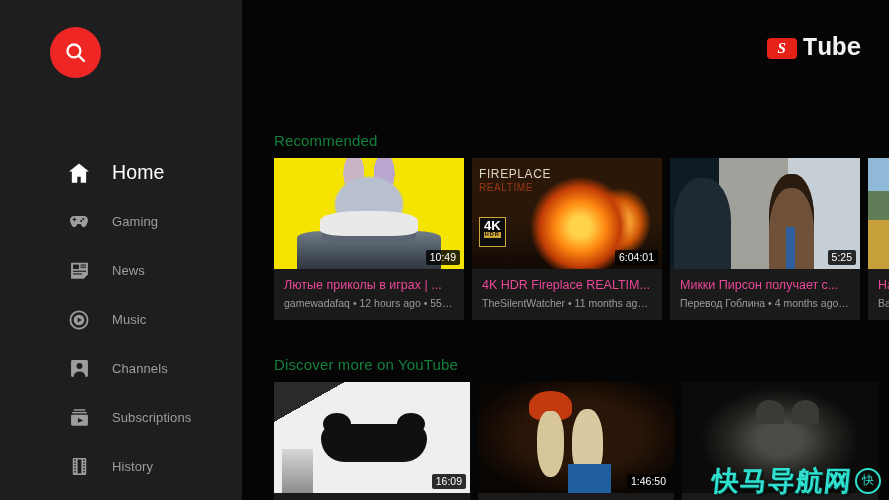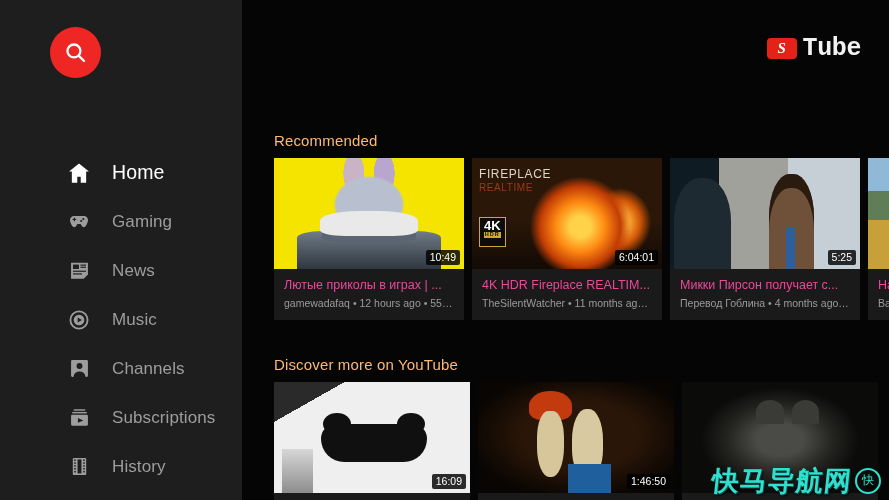--- a/index.html
+++ b/index.html
@@ -29,32 +29,32 @@
   #nav { position: absolute; top: 148px; left: 0; width: 100%; }
   .nav-item {
     display: flex; align-items: center;
     height: 49px; padding-left: 64px;
     cursor: pointer;
   }
   .nav-ico { width: 30px; height: 30px; flex: 0 0 30px; display: flex; align-items: center; justify-content: center; }
   .nav-ico svg { display: block; }
   .nav-label {
     margin-left: 18px;
-    font-size: 17px; color: #9d9d9d;
+    font-size: 13px; color: #9d9d9d;
     letter-spacing: .1px; white-space: nowrap;
   }
   .nav-item.active .nav-label { color: #ffffff; font-size: 19.5px; }
 
   
   #main {
     flex: 1 1 auto; height: 500px; position: relative;
     background: #050505; overflow: hidden;
   }
   .shelf-title {
-    color: #fdba74; font-size: 15px; font-weight: 400;
+    color: #15803d; font-size: 15px; font-weight: 400;
     margin: 0 0 9px 32px; letter-spacing: .15px;
   }
   #shelf1 { position: absolute; top: 132px; left: 0; right: 0; }
   #shelf2 { position: absolute; top: 356px; left: 0; right: 0; }
   .row { display: flex; gap: 8px; padding-left: 32px; }
   .card { width: 190px; flex: 0 0 190px; background: #1a1a1a; }
   .card.wide { width: 196px; flex: 0 0 196px; }
   .thumb {
     position: relative; width: 100%; height: 111px;
     overflow: hidden; background: #111;

